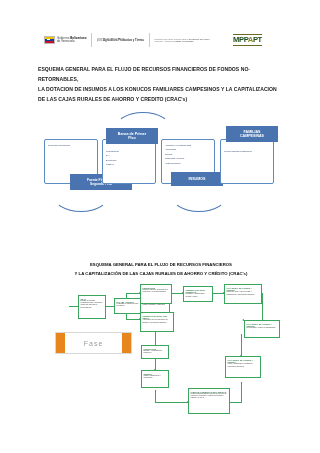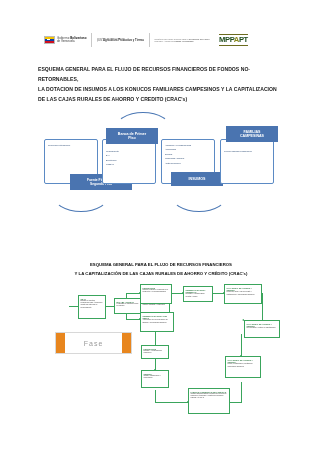--- a/index.html
+++ b/index.html
@@ -31,21 +31,21 @@
   .gob-text{line-height:1.08;}
   .gob-l1{font-size:2.9px;color:#3a3a3a;letter-spacing:.05px;}
   .gob-l1 b{font-weight:bold;color:#111;}
   .gob-l2{font-size:2.9px;color:#3a3a3a;}
   .vrule{width:0.5px;height:14px;background:#c9c9c9;margin:0 2px;flex:none;}
   .min-text{line-height:1.1;}
   .min-l1{font-size:2.1px;color:#6e6e6e;letter-spacing:.02px;white-space:nowrap;}
   .min-l2{font-size:2.7px;color:#2f2f2f;font-weight:bold;white-space:nowrap;}
   .min-l2 .thin{font-weight:normal;color:#6e6e6e;}
   .mppapt{
-    margin-left:6px;flex:none;
+    margin-left:20px;flex:none;
     border-top:1.6px solid #6b6b1e;border-bottom:1.6px solid #6b6b1e;
     padding:1px 0.5px;
     font-size:7.6px;font-weight:bold;letter-spacing:-0.4px;
     color:#1f4d1f;font-family:"Liberation Sans", sans-serif;line-height:1;
   }
   .mppapt .a{color:#8a8a20;}
 
   
   .title1{
     position:absolute;left:38px;top:65px;width:246px;

